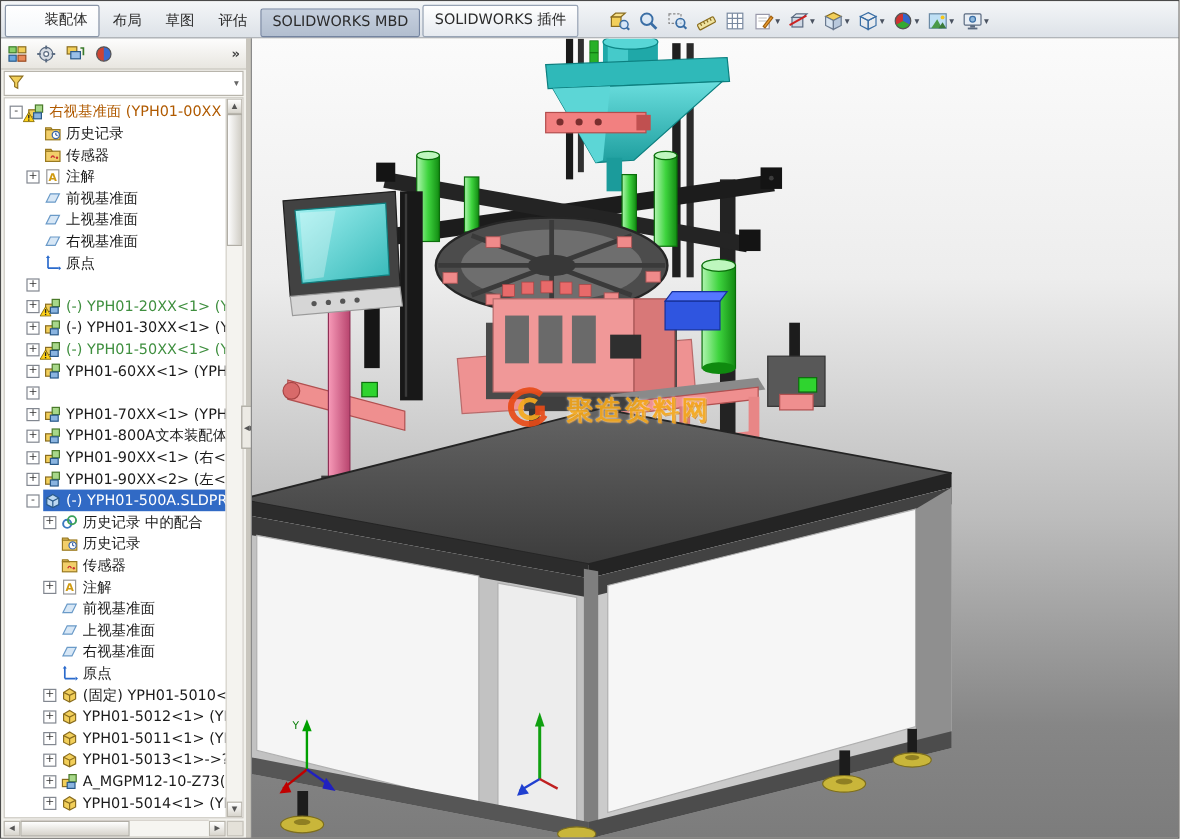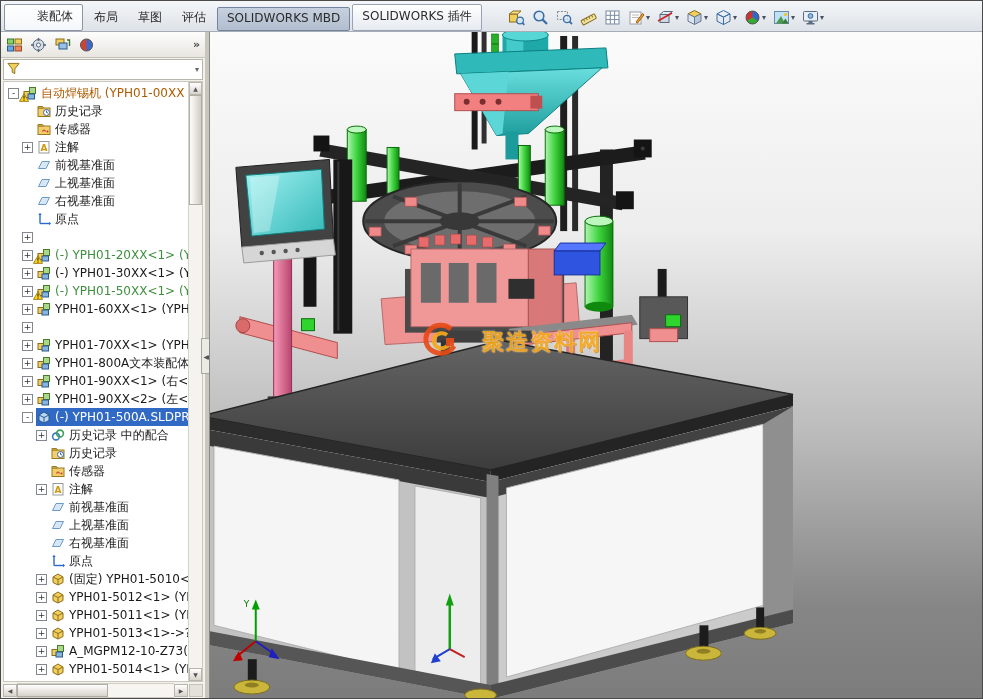--- a/index.html
+++ b/index.html
@@ -60,21 +60,21 @@
     background:linear-gradient(#fefefe,#d6d3cb);border:1px solid #b0ada5;}
   .corner{width:14px;height:13px;flex:none;background:#e4e1d9;border:1px solid #c5c2ba;box-sizing:border-box;margin-left:1px;}
   
   .splitter{width:4px;flex:none;background:#c9c6be;position:relative;cursor:col-resize;}
   .grip{position:absolute;top:306px;left:-4px;width:12px;height:34px;background:#eceae4;
     border:1px solid #a8a59d;font-size:6px;color:#555;display:flex;align-items:center;justify-content:center;}
   
   .viewport{flex:1;position:relative;overflow:hidden;border-left:1px solid #8a8a8a;
     background:linear-gradient(180deg,#fbfbfb 0%,#ededed 30%,#bcbcbc 60%,#868686 86%,#7c7c7c 100%);}
   .model{position:absolute;inset:0;width:100%;height:100%;}
-  .watermark{position:absolute;left:208px;top:290px;display:flex;align-items:center;gap:20px;
+  .watermark{position:absolute;left:208px;top:290px;display:flex;align-items:center;gap:10px;
     opacity:.92;pointer-events:none;}
   .watermark .wm-logo{width:44px;height:40px;}
   .wm-text{font-size:22px;font-weight:bold;color:#f5a91f;letter-spacing:2px;
     text-shadow:0 0 2px #fff,1px 1px 0 #c87a10;}
 </style>
 </head>
 <body>
 
 <div class="app">
 
@@ -250,21 +250,21 @@
                     <rect x="5" y="8" width="6.5" height="5" fill="#8ab4e0" stroke="#2a5a8a"></rect>
                   </svg>
                   <span class="warn-badge">
                     <svg viewBox="0 0 10 9">
                       <polygon points="5,0.6 9.6,8.4 0.4,8.4" fill="#ffd21a" stroke="#7a6200" stroke-width="0.7"></polygon>
                       <rect x="4.45" y="2.6" width="1.1" height="3.1" fill="#222"></rect>
                       <rect x="4.45" y="6.5" width="1.1" height="1.1" fill="#222"></rect>
                     </svg>
                   </span>
                 </span>
-                <span class="label">自动焊锡机  (YPH01-00XX</span>
+                <span class="label">右视基准面  (YPH01-00XX</span>
               </span>
             </div>
             <div class="row" style="padding-left: 18px;">
               <span class="exp" style="visibility: hidden;"></span>
               <span class="cell">
                 <span class="tree-ico">
                   <svg viewBox="0 0 14 14">
                     <rect x="1" y="4" width="12" height="8.5" fill="#f2cf6a" stroke="#9a7a20"></rect>
                     <polygon points="1,4 1,2.5 5.5,2.5 6.5,4" fill="#f2cf6a" stroke="#9a7a20"></polygon>
                     <circle cx="9.5" cy="8.5" r="3" fill="#fff" stroke="#3a66aa"></circle>

